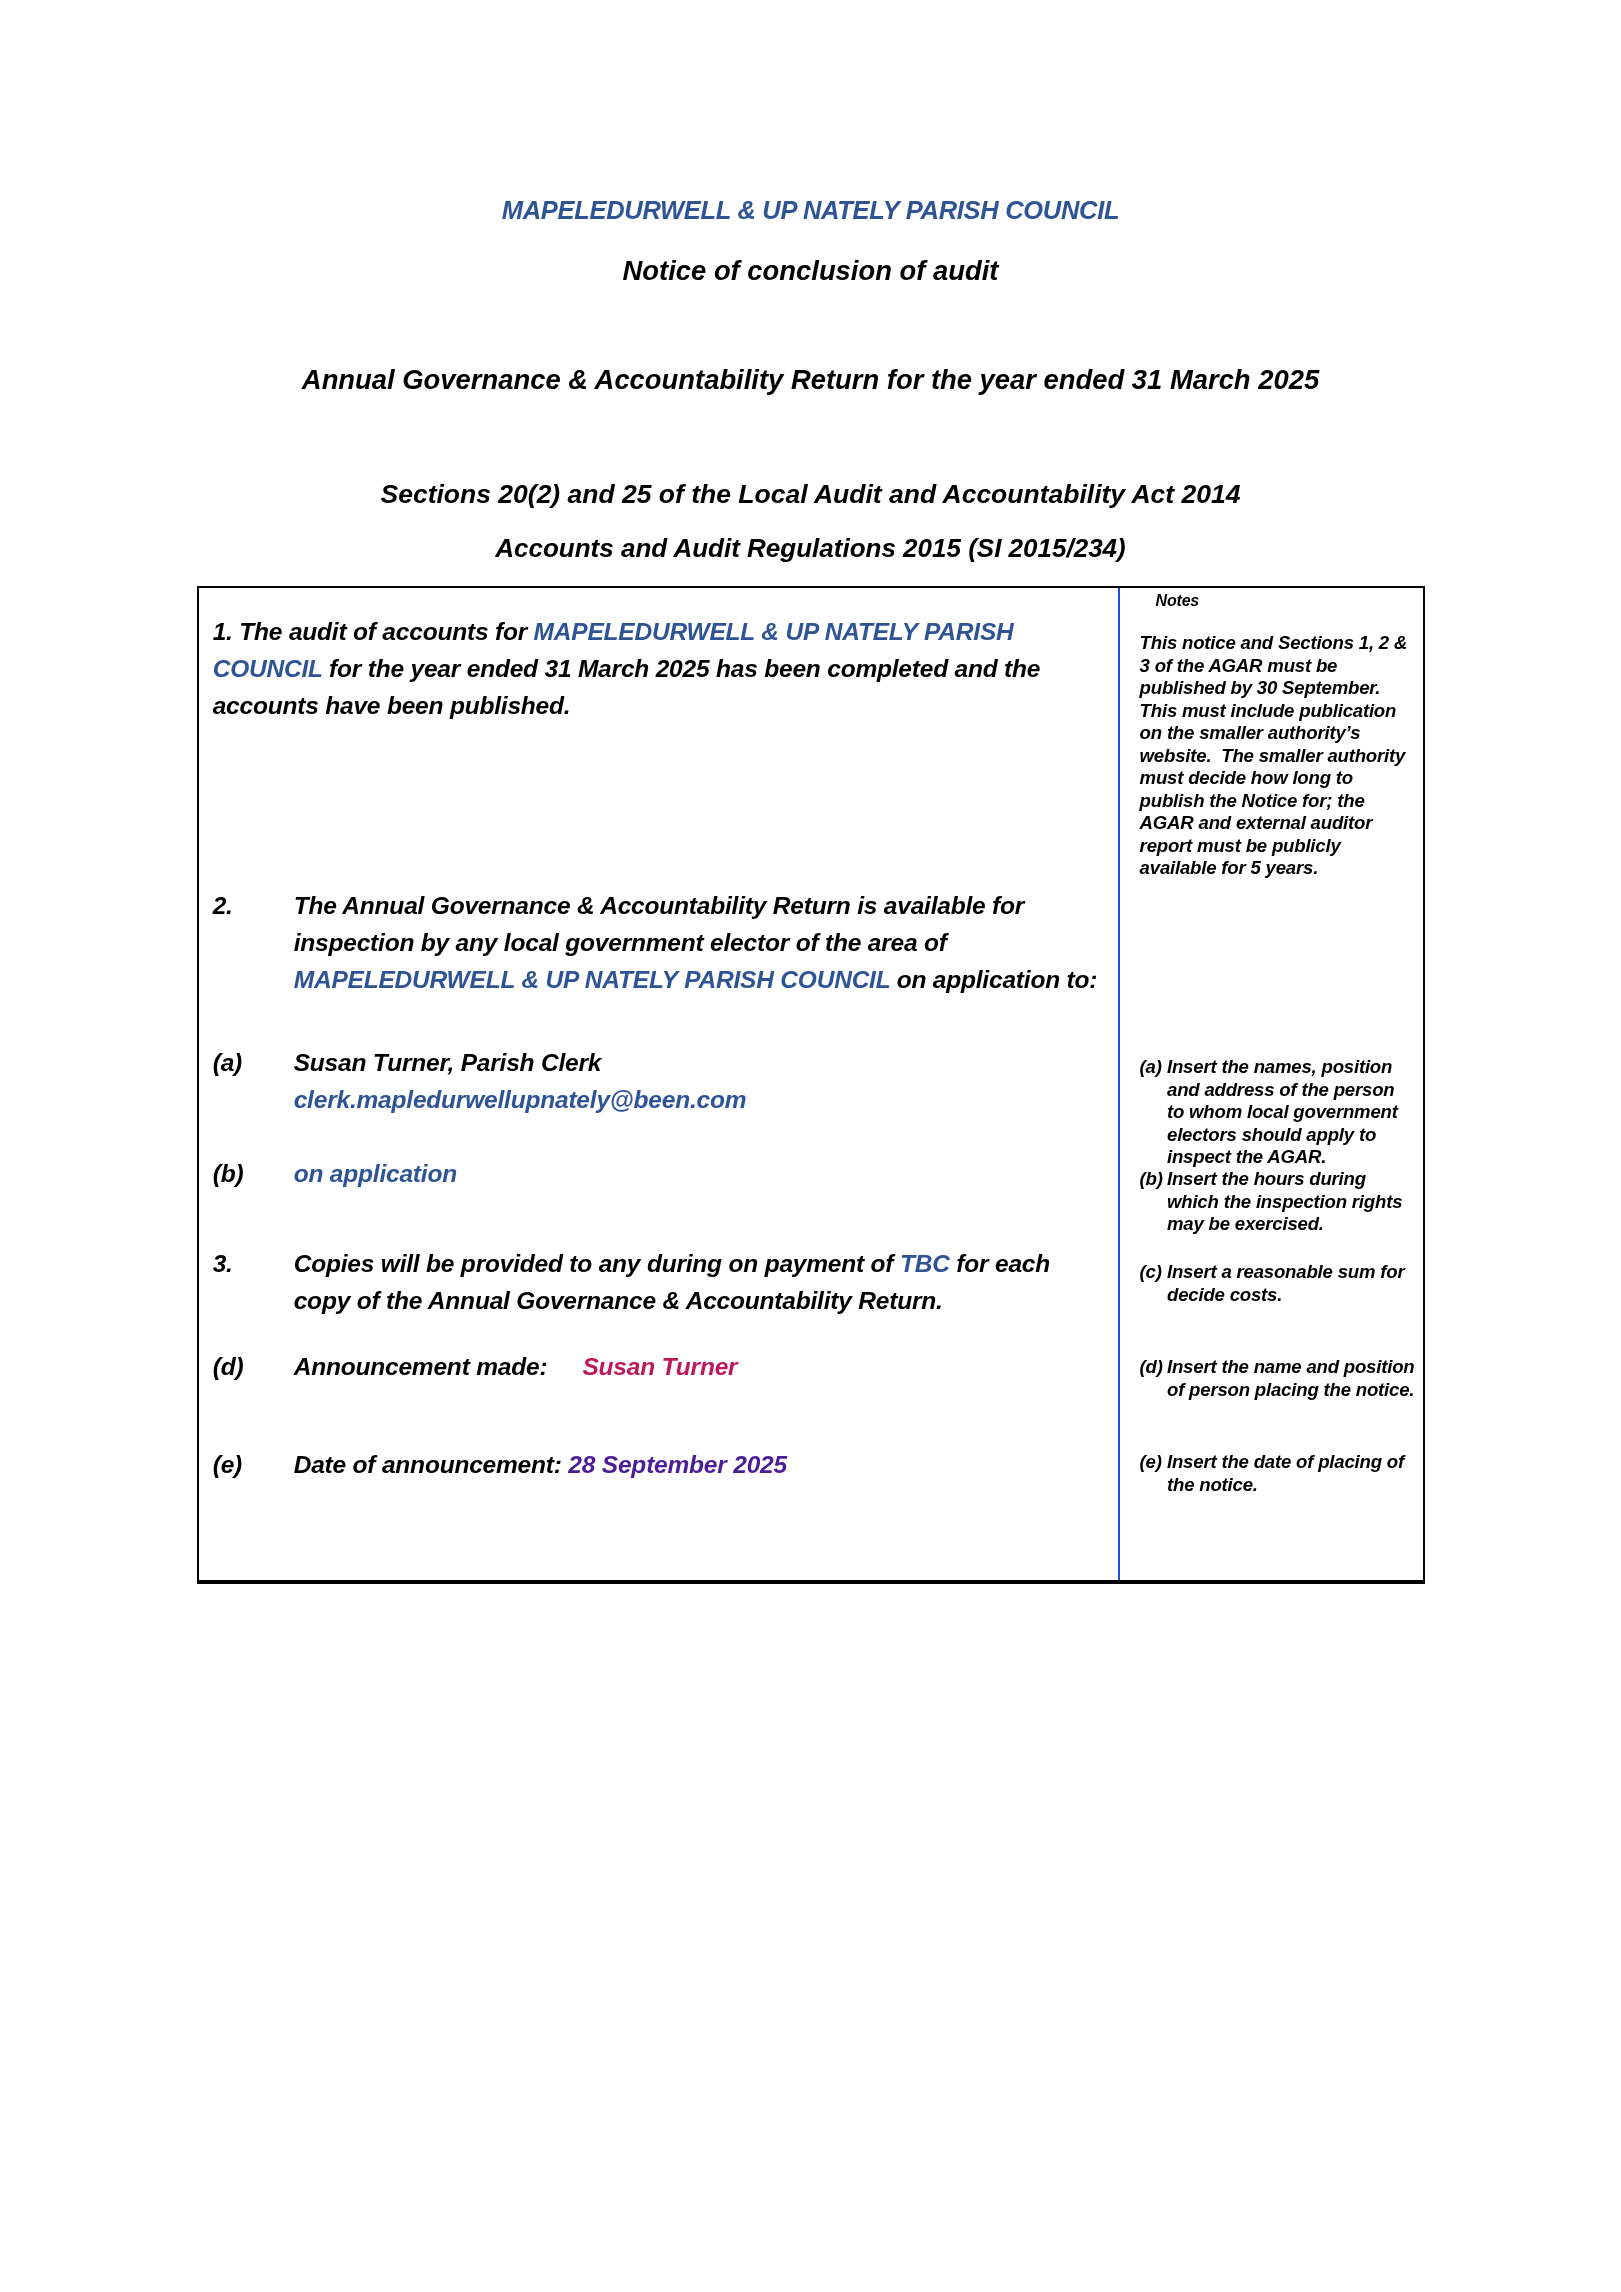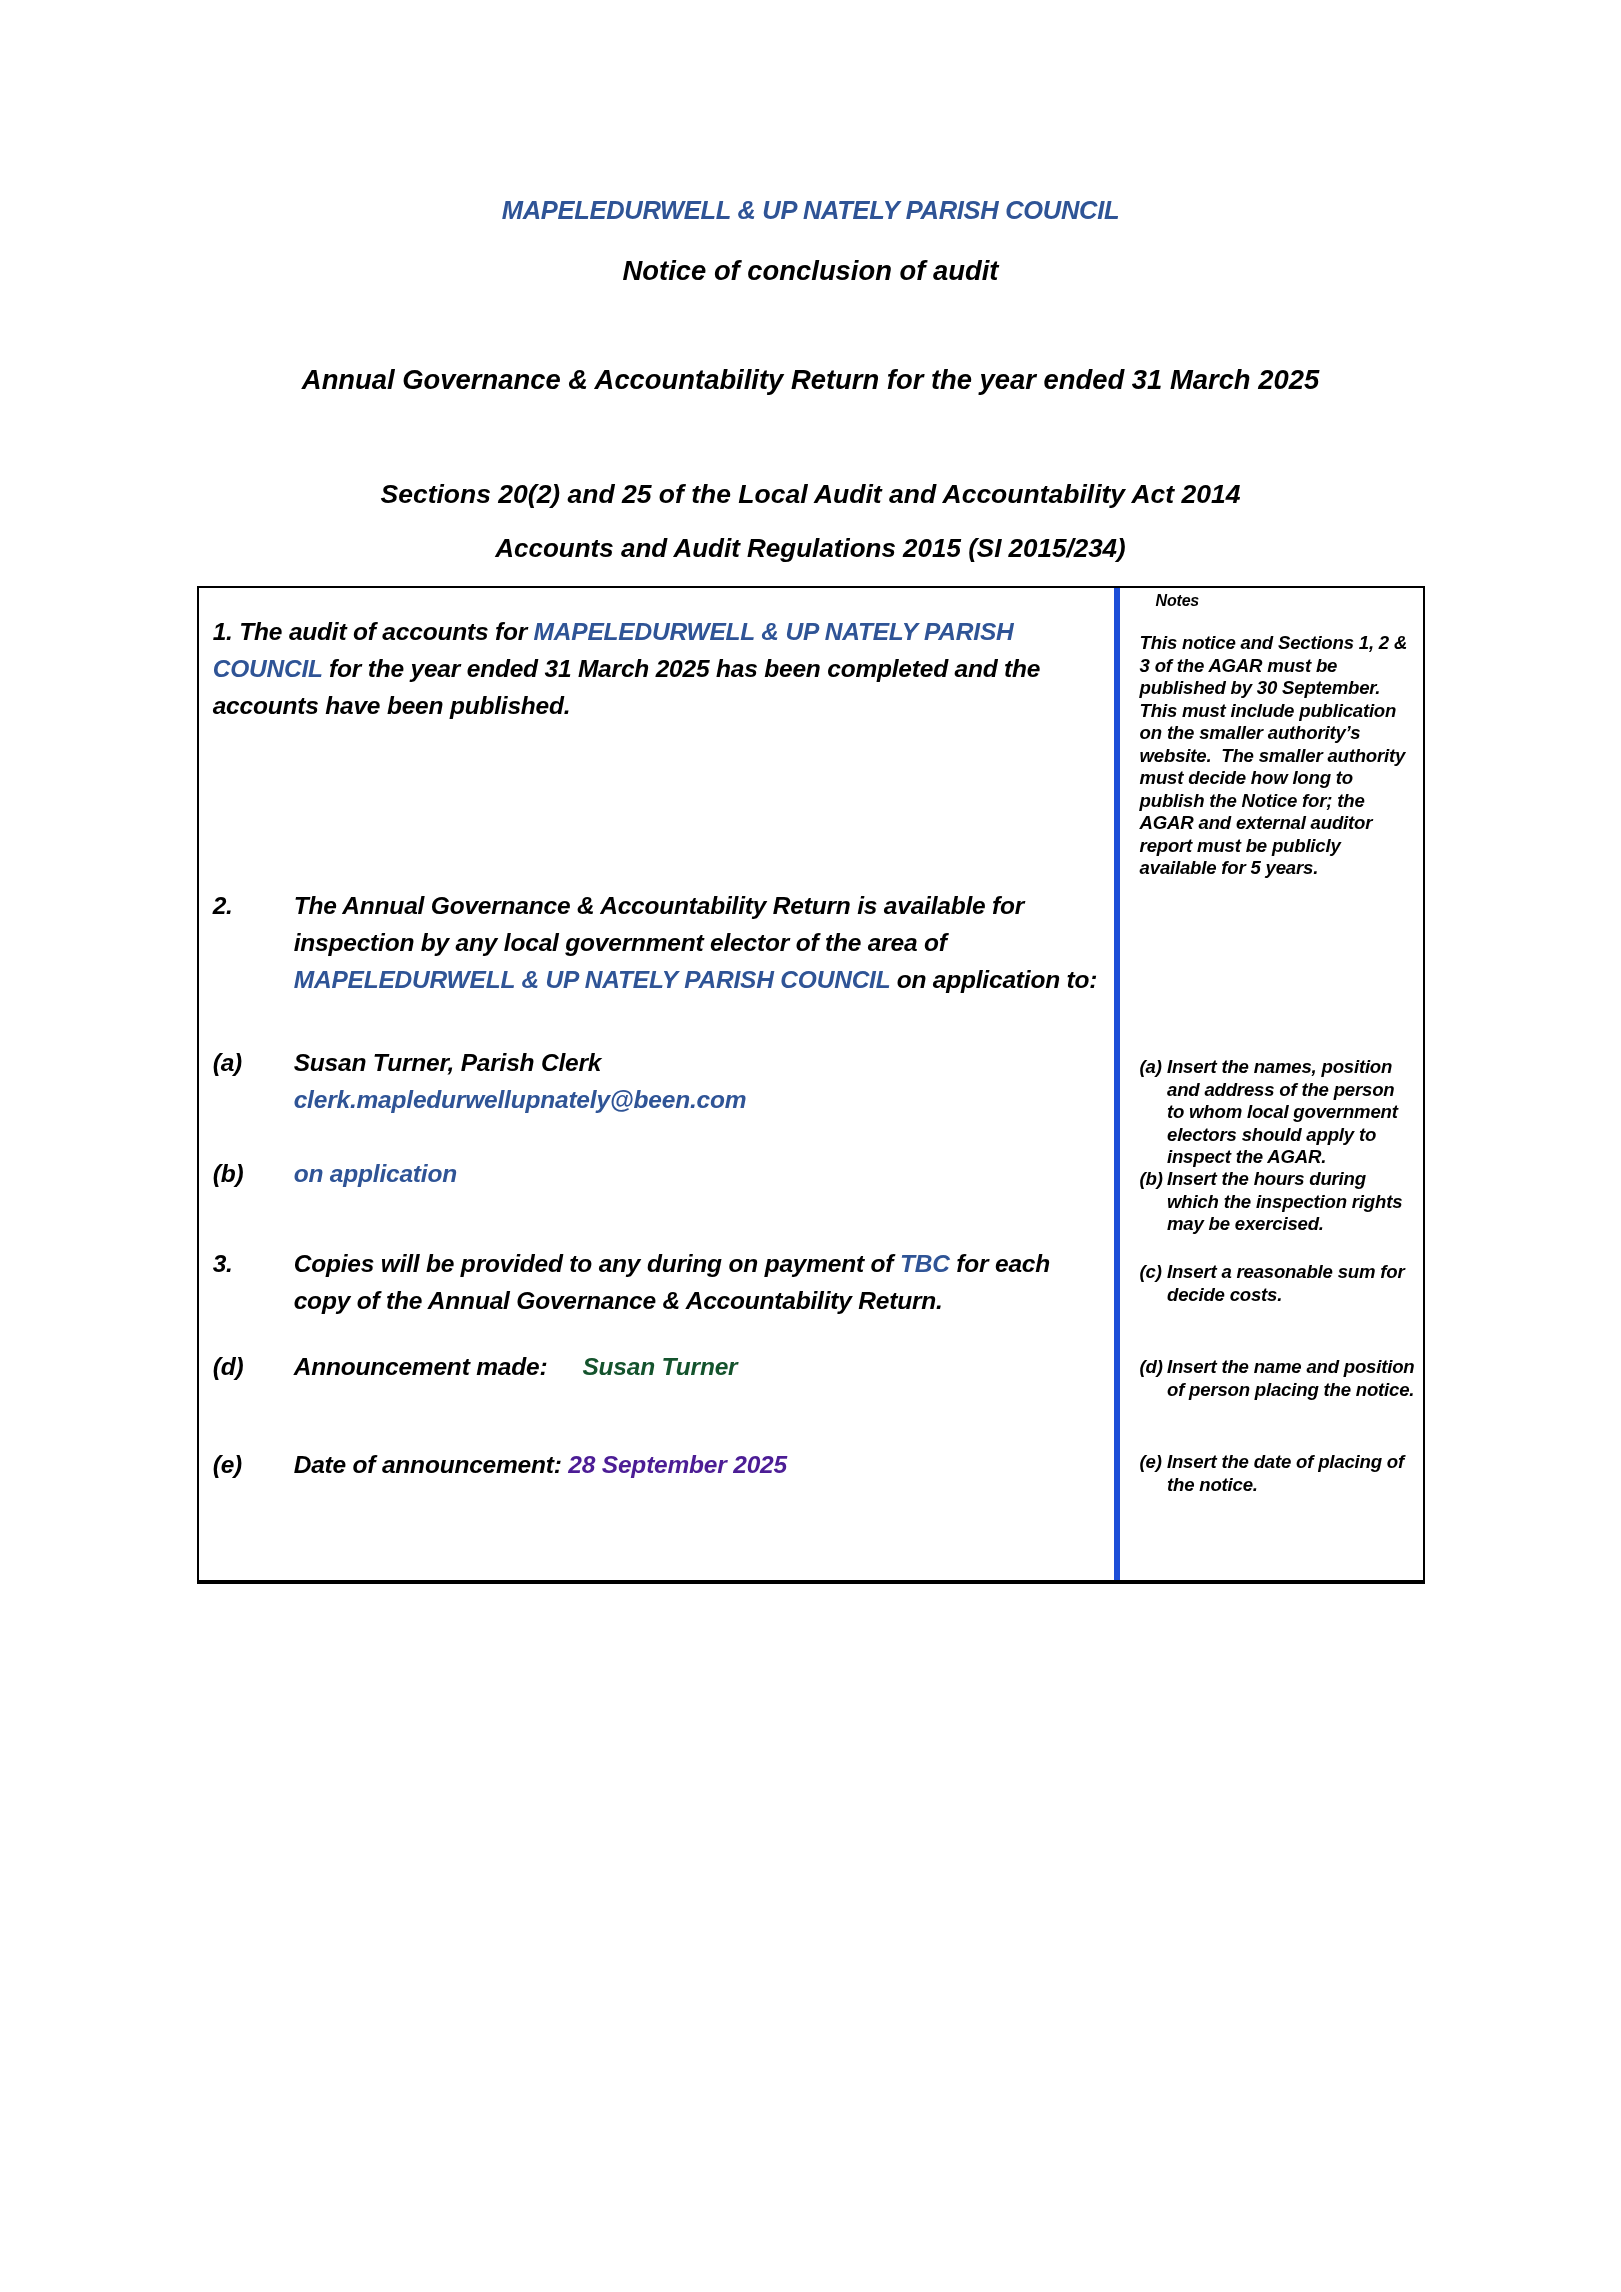--- a/index.html
+++ b/index.html
@@ -38,21 +38,21 @@
     border: 2px solid #000000;
     border-top-width: 2.9px;
     border-bottom-width: 4.9px;
   }
   .main-cell {
     position: absolute;
     left: 0; top: 0;
     width: 921px;
     height: 100%;
     box-sizing: border-box;
-    border-right: 6px solid #1d4ed8;
+    border-right: 2px solid #1d4ed8;
   }
   .notes-cell {
     position: absolute;
     left: 923px; top: 0;
     right: 0;
     height: 100%;
   }
 
   .item {
     position: absolute;
@@ -68,21 +68,21 @@
   #item-1 { top: 24.5px;  }
   #item-2 { top: 299px; }
   #item-a { top: 456px; }
   #item-b { top: 567px; }
   #item-3 { top: 657px; }
   #item-d { top: 760px; }
   #item-e { top: 858px; }
 
   .council-blue { color: #2F5496; }
   .navy         { color: #2F5496; }
-  .name-blue    { color: #14532d; }
+  .name-blue    { color: #be185d; }
   .date-blue    { color: #4c1d95; }
 
   #item-d .value { margin-left: 35px; }
 
   .note {
     position: absolute;
     left: 17.6px;
     width: 276px;
     font-size: 18.6px;
     line-height: 22.5px;

